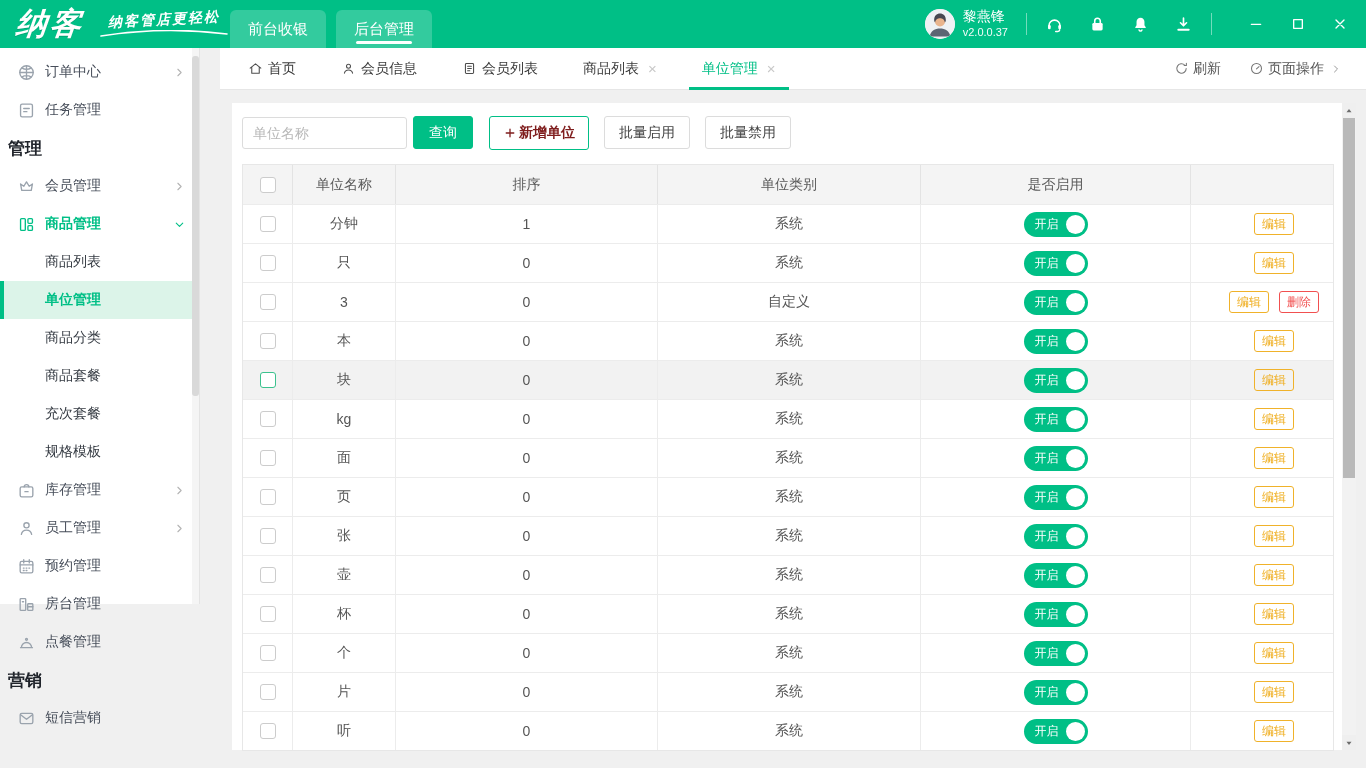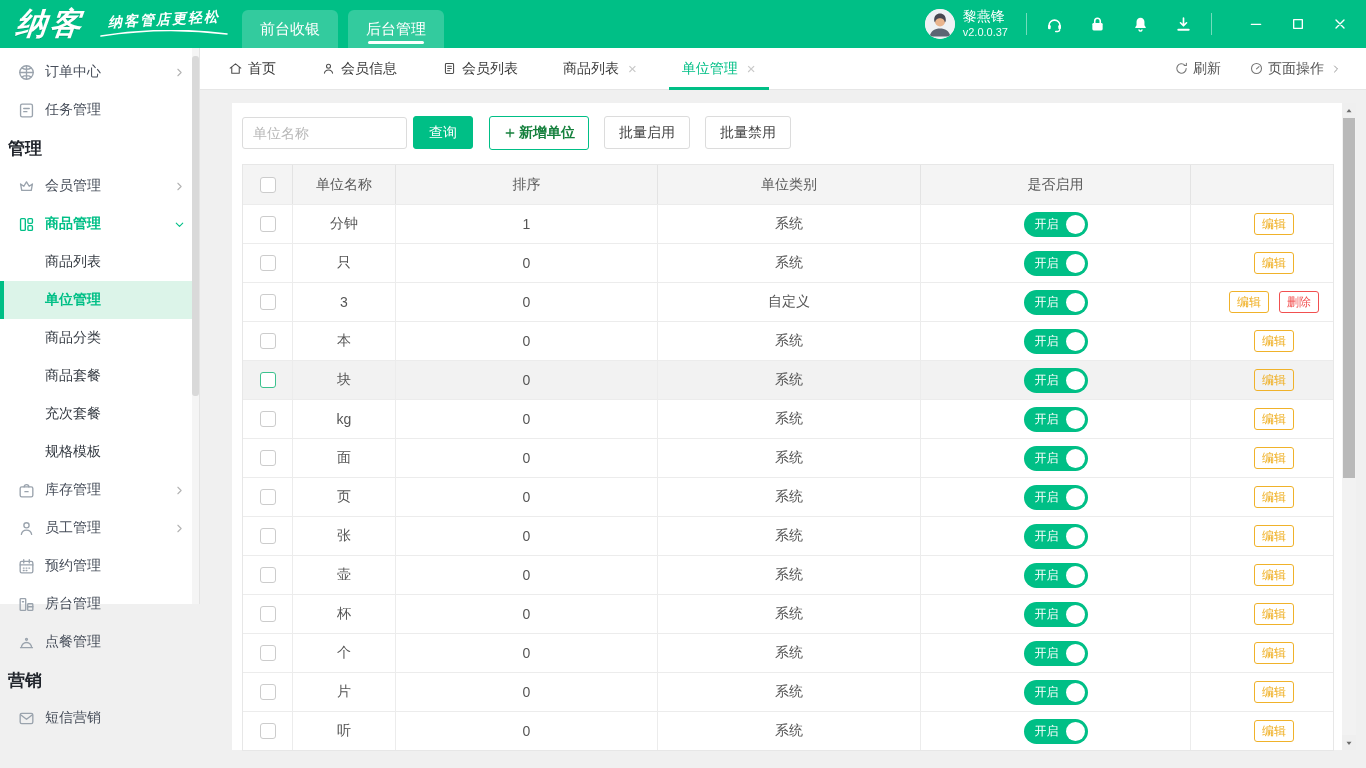--- a/index.html
+++ b/index.html
@@ -7,21 +7,21 @@
     font-family:"Liberation Sans", sans-serif; background:#f0f0f0; }
 
   
   .topbar { position:fixed; top:0; left:0; width:1366px; height:48px;
     background:#00bf86; display:flex; align-items:center; color:#fff; z-index:50; }
   .logo { font-size:31px; font-weight:bold; font-style:italic; letter-spacing:3px;
     margin-left:16px; transform:skewX(-6deg); text-shadow:0 1px 0 rgba(0,0,0,.15); }
   .slogan-wrap { margin-left:14px; display:flex; flex-direction:column; align-items:center; }
   .slogan { font-size:14px; font-style:italic; font-weight:bold; letter-spacing:2px; transform:rotate(-3deg); }
   .slogan-swoosh { margin-top:1px; }
-  .nav-tabs { display:flex; align-self:flex-end; margin-left:12px; gap:10px;align-items:flex-end; }
+  .nav-tabs { display:flex; align-self:flex-end; gap:10px;align-items:flex-end; }
   .nav-tab { height:38px; padding:0 18px; background:rgba(255,255,255,.2);
     border-radius:6px 6px 0 0; display:flex; align-items:center; font-size:15px;
     position:relative; cursor:pointer; }
   .nav-tab.active::after { content:""; position:absolute; left:20px; right:20px;
     bottom:4px; height:3px; background:#fff; border-radius:2px; }
   .tb-right { margin-left:auto; display:flex; align-items:center; margin-right:18px; }
   .avatar { width:30px; height:30px; border-radius:50%; overflow:hidden; background:#f4f6f8; }
   .user-meta { margin-left:8px; line-height:1.25; }
   .user-name { font-size:14px; }
   .user-ver { font-size:11px; opacity:.95; }
@@ -49,21 +49,21 @@
   .sb-sub.active { background:#dcf4e9; color:#00bf86; font-weight:bold;
     border-left:4px solid #00bf86; padding-left:41px; }
   .ic svg, .chev svg { width:100%; height:100%; display:block; }
   .sb-scroll { position:absolute; top:0; right:0; width:7px; height:100%; background:#f5f5f5; }
   .sb-thumb { position:absolute; top:8px; right:0; width:7px; height:340px;
     background:#d9d9d9; border-radius:3px; }
 
   
   .main { position:fixed; top:48px; left:200px; width:1166px; height:720px; background:#f0f0f0; }
   .tabstrip { height:42px; background:#fff; border-bottom:1px solid #e6e6e6;
-    display:flex; align-items:center; padding:0 24px 0 28px; }
+    display:flex; align-items:center; padding:0 24px 0 28px;margin-left:20px; }
   .tstab { display:flex; align-items:center; height:42px; margin-right:45px;
     font-size:14px; color:#3a3a3a; cursor:pointer; position:relative; }
   .tstab .ic { width:15px; height:15px; color:#4d4d4d; margin-right:5px; }
   .tstab .tclose { margin-left:9px; color:#c8c8c8; font-size:15px; line-height:1; cursor:pointer; }
   .tstab.active { color:#00bf86; }
   .tstab.active::after { content:""; position:absolute; left:-13px; right:-13px; bottom:0;
     height:3px; background:#00bf86; }
   .ts-actions { margin-left:auto; display:flex; align-items:center; gap:28px;
     color:#555; font-size:14px; }
   .ts-act { display:flex; align-items:center; gap:4px; cursor:pointer; }
@@ -74,21 +74,21 @@
   .card { position:absolute; left:32px; top:55px; width:1120px; height:647px;
     background:#fff; padding:13px 10px 0 10px; }
   .toolbar { display:flex; align-items:center; height:33px; }
   .search-input { width:165px; height:32px; border:1px solid #dcdcdc; border-radius:3px;
     padding:0 10px; font-size:14px; color:#333; outline:none; }
   .search-input::placeholder { color:#b8b8b8; }
   .btn { height:33px; border-radius:3px; font-size:14px; cursor:pointer;
     display:inline-flex; align-items:center; justify-content:center;
     font-family:"Liberation Sans",sans-serif; }
   .btn-query { width:60px; background:#00bf86; border:1px solid #00bf86; color:#fff; margin-left:6px; }
-  .btn-add { background:#fff; border:1px solid #00bf86; color:#15803d;
+  .btn-add { background:#fff; border:1px solid #00bf86; color:#7f1d1d;
     padding:16px 13px; margin-left:16px; font-weight:bold; }
   .btn-add .ic { width:14px; height:14px; margin-right:2px; }
   .btn-plain { background:#fff; border:1px solid #dcdcdc; color:#454545; padding:0 14px; margin-left:15px; }
 
   
   .tbl { margin-top:15px; width:1092px; border:1px solid #e7e7e7; }
   .trow { display:grid; grid-template-columns:50px 103px 262px 263px 270px 1fr; height:39px; }
   .trow + .trow { border-top:1px solid #ececec; }
   .tcell { display:flex; align-items:center; justify-content:center;
     font-size:14px; color:#555; border-right:1px solid #ececec; overflow:hidden; }

